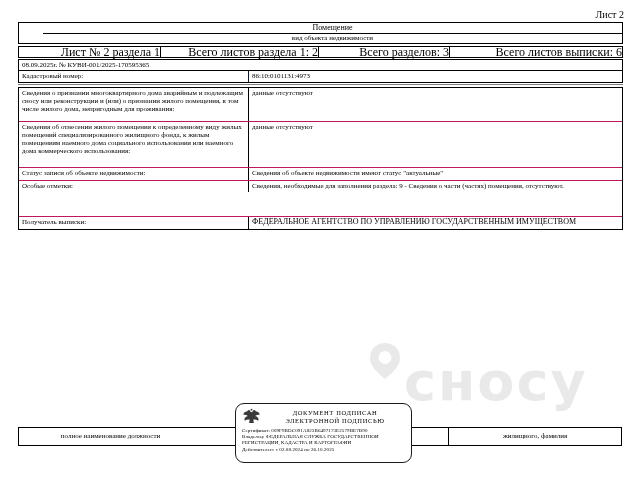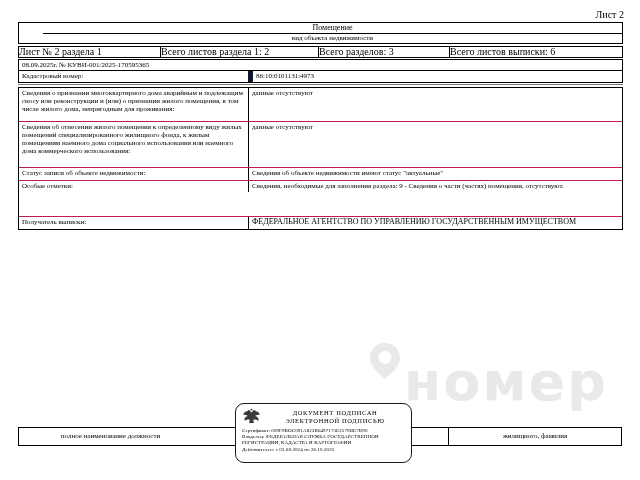--- a/index.html
+++ b/index.html
@@ -9,28 +9,28 @@
   }
   .abs{position:absolute;box-sizing:border-box;}
   
   .sheet-label{top:9px;right:16px;font-size:10px;margin-left:44px;}
   
   .tableA{left:18px;top:22px;width:605px;border:1px solid #000;padding-left:24px;}
   .tableA .rowA{height:10px;line-height:10px;text-align:center;font-size:8px;}
   .tableA .rowA2{border-top:1px solid #000;font-size:7px;height:9px;line-height:9px;}
   
   .tableB{left:18px;top:46px;width:605px;border:1px solid #000;display:flex;}
-  .tableB .cellB{height:10px;line-height:10px;text-align:left;font-size:10px;border-left:1px solid #000;flex:0 0 auto;box-sizing:border-box;}
+  .tableB .cellB{height:10px;line-height:10px;text-align:right;font-size:12px;border-left:1px solid #000;flex:0 0 auto;box-sizing:border-box;}
   .tableB .cellB:first-child{border-left:none;}
   
   .tableC{left:18px;top:59px;width:605px;border:1px solid #000;font-size:7px;}
   .tableC .rowC1{height:10px;line-height:10px;padding:0 3px;}
   .tableC .rowC2{border-top:1px solid #000;display:flex;height:11px;line-height:11px;}
   .tableC .c-label{width:229px;padding:0 3px;box-sizing:border-box;}
-  .tableC .c-value{flex:1;border-left:5px solid #0f172a;padding:0 3px;box-sizing:border-box;}
+  .tableC .c-value{flex:1;border-left:1px solid #0f172a;padding:0 3px;box-sizing:border-box;}
   
   .sect-divider{left:18px;top:84px;width:605px;height:1px;background:#7d7d7d;}
   
   .mainTable{left:18px;top:87px;width:605px;border:1px solid #000;font-size:7px;}
   .mRow{display:flex;border-top:1px solid #be185d;}
   .mRow:first-child{border-top:none;}
   .mLabel{width:229px;padding:1px 3px;box-sizing:border-box;line-height:8px;}
   .mValue{flex:1;border-left:1px solid #000;padding:1px 3px;box-sizing:border-box;line-height:8px;}
   .mRow.r1{height:33px;} .mRow.r2{height:45px;} .mRow.r3{height:12px;}
   .mRow.r4{height:11px;} .mRow.r5{height:12px;margin-top:24px;}
@@ -54,21 +54,21 @@
 </style>
 </head>
 <body>
 
 <div class="page">
 
   <div class="abs watermark">
     <svg width="38" height="40" viewBox="0 0 38 40">
       <path class="wm-fill" d="M19 2 C10 2 4 8.5 4 17 C4 25 11 31 19 38 C27 31 34 25 34 17 C34 8.5 28 2 19 2 Z M19 23 a6.5 6.5 0 1 1 0-13 a6.5 6.5 0 0 1 0 13 Z" fill="#e9e9e9"></path>
     </svg>
-    <span class="wm-text" style="color: rgb(233, 233, 233);">номер</span>
+    <span class="wm-text" style="color: rgb(233, 233, 233);">сносу</span>
   </div>
 
   <div class="abs sheet-label">Лист 2</div>
 
   <div class="abs tableA">
     <div class="rowA">Помещение</div>
     <div class="rowA rowA2">вид объекта недвижимости</div>
   </div>
 
   <div class="abs tableB">

